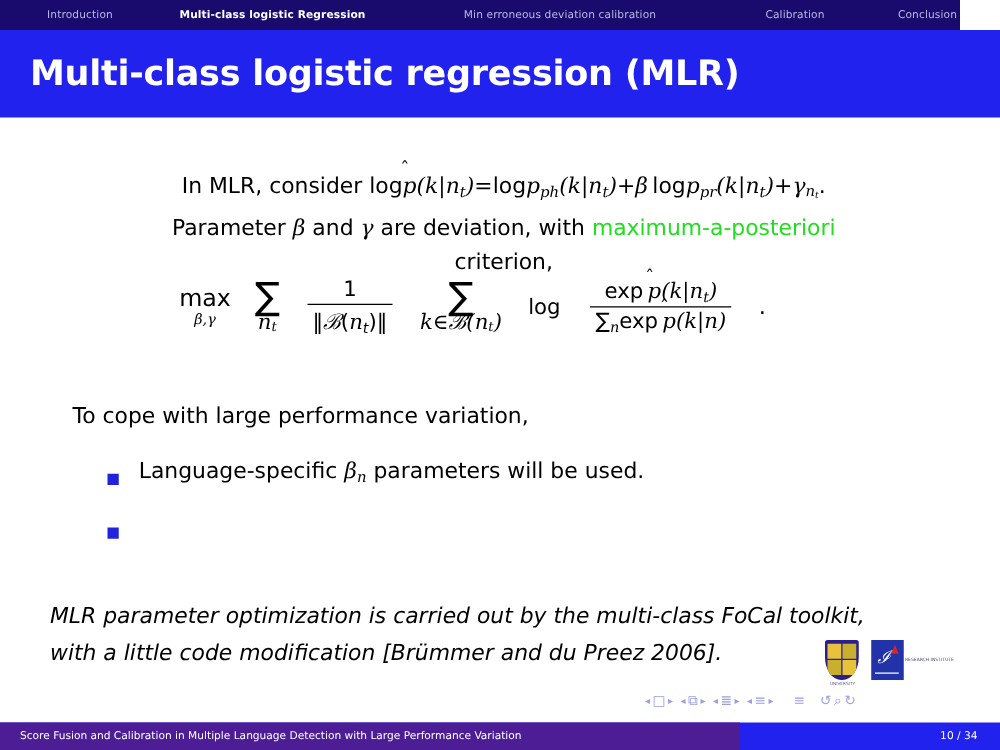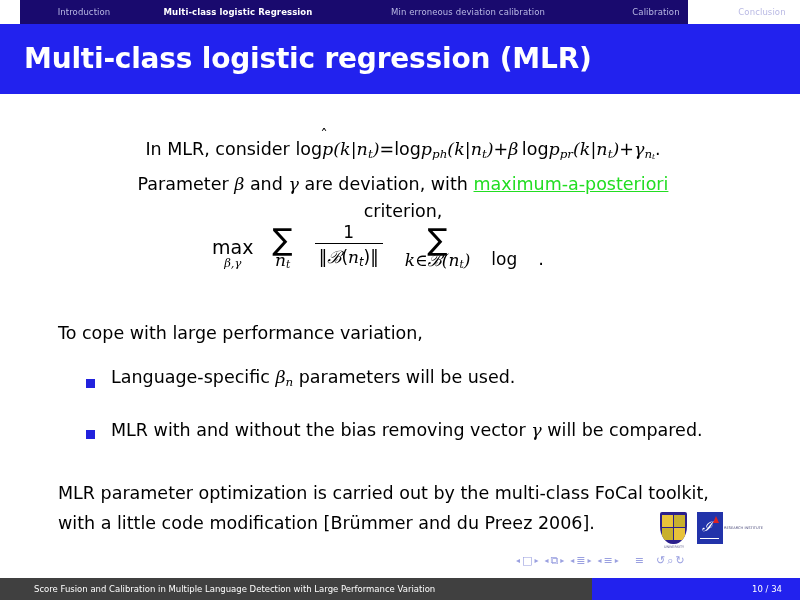--- a/index.html
+++ b/index.html
@@ -13,26 +13,25 @@
     background: #ffffff;
     font-family: "DejaVu Sans", "Liberation Sans", sans-serif;
     color: #000000;
     position: relative;
   }
 
   
   .headbar {
     position: absolute;
     left: 0; top: 0;
-    width: 668px; height: 24px;
+    width: 768px; height: 24px;
     background: #190a6e;
     display: flex;
     align-items: center;
     box-sizing: border-box;
-    margin-left: 20px;
   }
   .headbar .nav-item {
     color: #b9b9e4;
     font-size: 8.5px;
     letter-spacing: 0.1px;
     text-align: center;
     white-space: nowrap;
     line-height: 24px;
   }
   .headbar .nav-item.active {
@@ -84,21 +83,21 @@
     color: #000000;
   }
 
   .intro-para {
     left: 58px;
     top: 42px;
     width: 690px;
     text-align: center;
   }
 
-  .green { color: #22dd22; text-decoration: underline; }
+  .green { color: #22dd22; }
 
   
   .mi { font-family: "DejaVu Serif", "Liberation Serif", serif; font-style: italic; }
   .mup { font-family: "DejaVu Sans", "Liberation Sans", sans-serif; font-style: normal; }
   .sub {
     font-size: 0.68em;
     vertical-align: -0.28em;
     font-style: italic;
   }
   .subsub {
@@ -123,21 +122,21 @@
   .equation {
     position: absolute;
     left: 0;
     top: 128px;
     width: 800px;
     text-align: center;
     font-size: 18px;
   }
   .eq-inner {
     display: inline-flex;
-    align-items: flex-end;
+    align-items: center;
     justify-content: center;
     gap: 19px;
     transform: translateX(-22px);
   }
   .op-stack {
     display: inline-flex;
     flex-direction: column;
     align-items: center;
     line-height: 1;
   }
@@ -226,24 +225,25 @@
     margin-right: 16px;
     flex: 0 0 auto;
   }
   .bullet-text {
     font-size: 17.5px;
     line-height: 30px;
     color: #000000;
   }
 
   .focal-para {
-    left: 58px;
+    left: 40px;
     top: 384px;
     width: 690px;
     line-height: 30px;
+    font-style: italic;
   }
 
   
   .logos {
     position: absolute;
     left: 660px;
     top: 512px;
     width: 130px;
     height: 42px;
     display: flex;
@@ -356,25 +356,25 @@
   .footbar {
     position: absolute;
     left: 0; top: 578px;
     width: 800px; height: 22px;
     background: #2222ee;
   }
   .foot-left {
     position: absolute;
     left: 0; top: 0;
     width: 592px; height: 22px;
-    background: #404040;
+    background: #4c1d95;
     color: #ffffff;
     font-size: 8.5px;
     line-height: 22px;
-    padding-left: 34px;
+    padding-left: 16px;
     box-sizing: border-box;
     white-space: nowrap;
     overflow: hidden;
   }
   .foot-right {
     position: absolute;
     right: 18px; top: 0;
     height: 22px;
     color: #ffffff;
     font-size: 8.5px;
@@ -431,45 +431,44 @@
         <span class="den">‖<span class="cal">ℬ</span>(<span class="mi">n</span><span class="sub">t</span>)‖</span>
       </span>
 
       <span class="bigsum">
         <span class="sig">∑</span>
         <span class="sig-sub">k∈<span class="cal">ℬ</span>(n<span class="subsub">t</span>)</span>
       </span>
 
       <span class="eq-log">log</span>
 
+      <span class="frac">
+        <span class="num"><span class="mup">exp</span> <span class="mi"><span class="hatbox">p<span class="hatmark">̂</span></span>(k|n<span class="sub">t</span>)</span></span>
+        <span class="den"><span class="smallsum">∑</span><span class="mi sub">n</span><span class="mup">exp</span> <span class="mi"><span class="hatbox">p<span class="hatmark">̂</span></span>(k|n)</span></span>
+      </span>
 
       <span>.</span>
     </span>
   </div>
 
   <div class="para cope-para">To cope with large performance variation,</div>
 
   <div class="bullets">
 
     <div class="bullet-row">
       <span class="bullet-marker"></span>
       <span class="bullet-text">
         <span>Language-specific</span>
         <span class="mi"><span>β</span><span class="sub">n</span></span>
         <span>parameters will be used.</span>
       </span>
     </div>
 
     <div class="bullet-row">
       <span class="bullet-marker"></span>
-      <span class="bullet-text">
-        <span>MLR with and without the bias removing vector</span>
-        <span class="mi">γ</span>
-        <span>will be compared.</span>
-      </span>
     </div>
 
   </div>
 
   <div class="para focal-para">
     <span>MLR parameter optimization is carried out by the multi-class FoCal toolkit,</span><br>
     <span>with a little code modification [Brümmer and du Preez 2006].</span>
   </div>
 
 </div>

